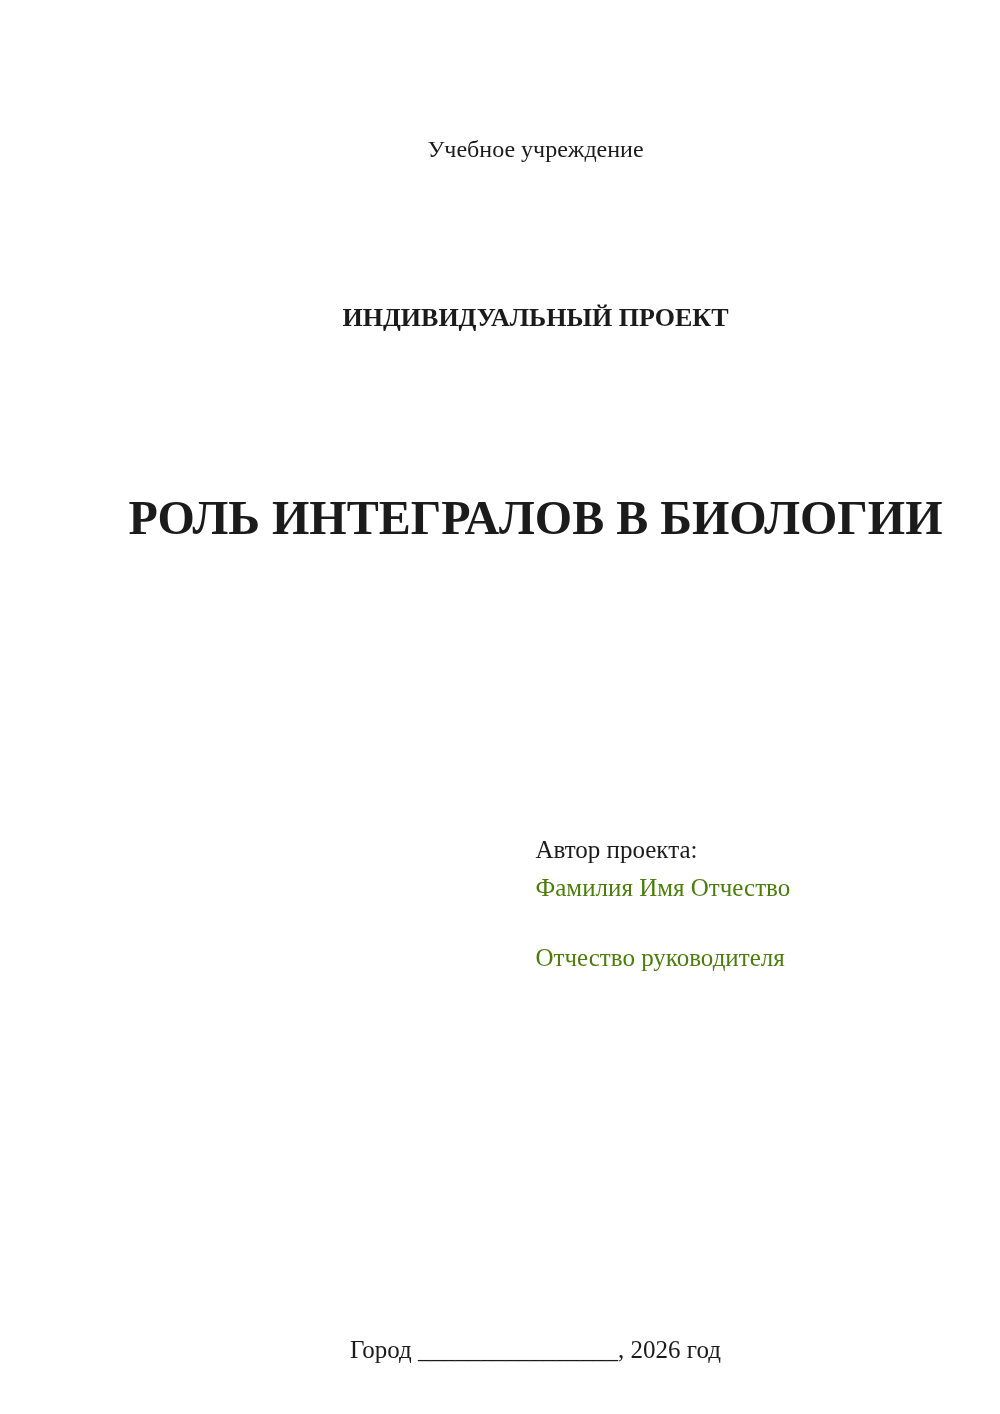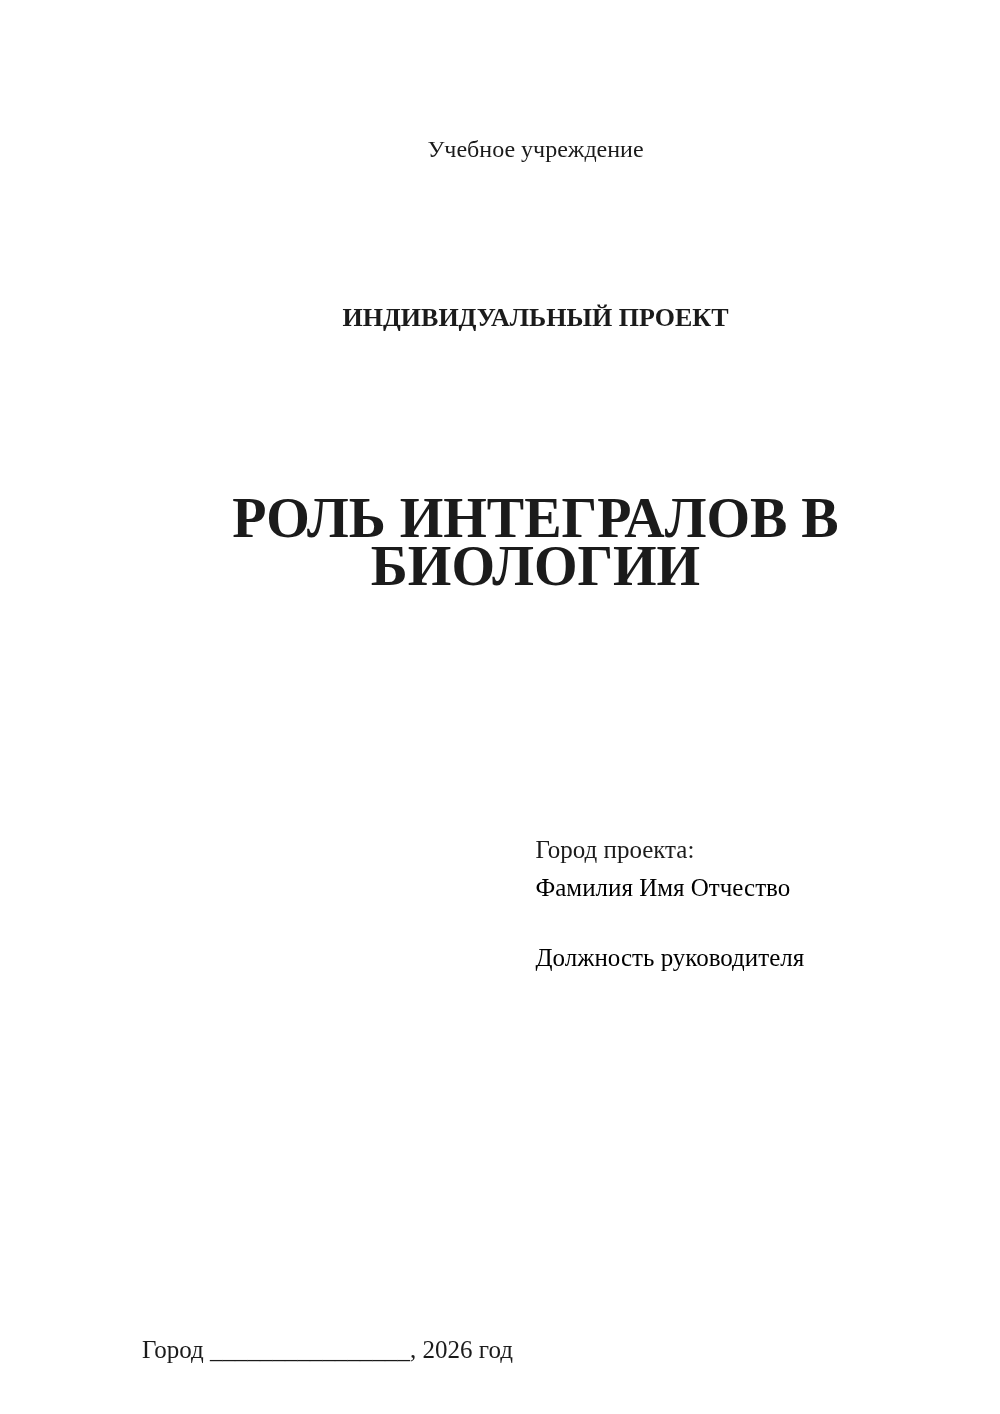--- a/index.html
+++ b/index.html
@@ -43,69 +43,69 @@
     font-size: 26px;
     line-height: 38px;
     font-weight: bold;
   }
   .project-title {
     position: absolute;
     top: 449px;
     left: -40px;   
     right: -40px;
     text-align: center;
-    font-size: 56px;
+    font-size: 48px;
     line-height: 48px;
     font-weight: bold;
   }
   .credits {
     position: absolute;
     top: 786px;
     left: 50%;
     right: -60px;
     text-align: left;
     font-size: 25px;
     line-height: 38px;
   }
   .credits .group-spacer {
     height: 32px;
   }
   .muted {
-    color: #000000;
+    color: #4d7c0f;
   }
   .footer-line {
     position: absolute;
     top: 1286px;
     left: 0;
     right: 0;
-    text-align: left;
+    text-align: center;
     font-size: 25px;
     line-height: 38px;
     white-space: pre;
   }
 </style>
 </head>
 <body>
 
 <div class="page">
   <div class="content">
 
     <div class="org-line">Учебное учреждение</div>
 
     <div class="project-type">ИНДИВИДУАЛЬНЫЙ ПРОЕКТ</div>
 
     <div class="project-title">РОЛЬ ИНТЕГРАЛОВ В БИОЛОГИИ</div>
 
     <div class="credits">
       <div>
-        <div>Город проекта:</div>
+        <div>Автор проекта:</div>
         <div class="muted">Фамилия Имя Отчество</div>
       </div>
       <div class="group-spacer"></div>
       <div>
-        <div class="muted">Должность руководителя</div>
+        <div class="muted">Отчество руководителя</div>
       </div>
     </div>
 
     <div class="footer-line"><span>Город </span><span>________________</span><span>, 2026 год</span></div>
 
   </div>
 </div>
 
 </body></html>

